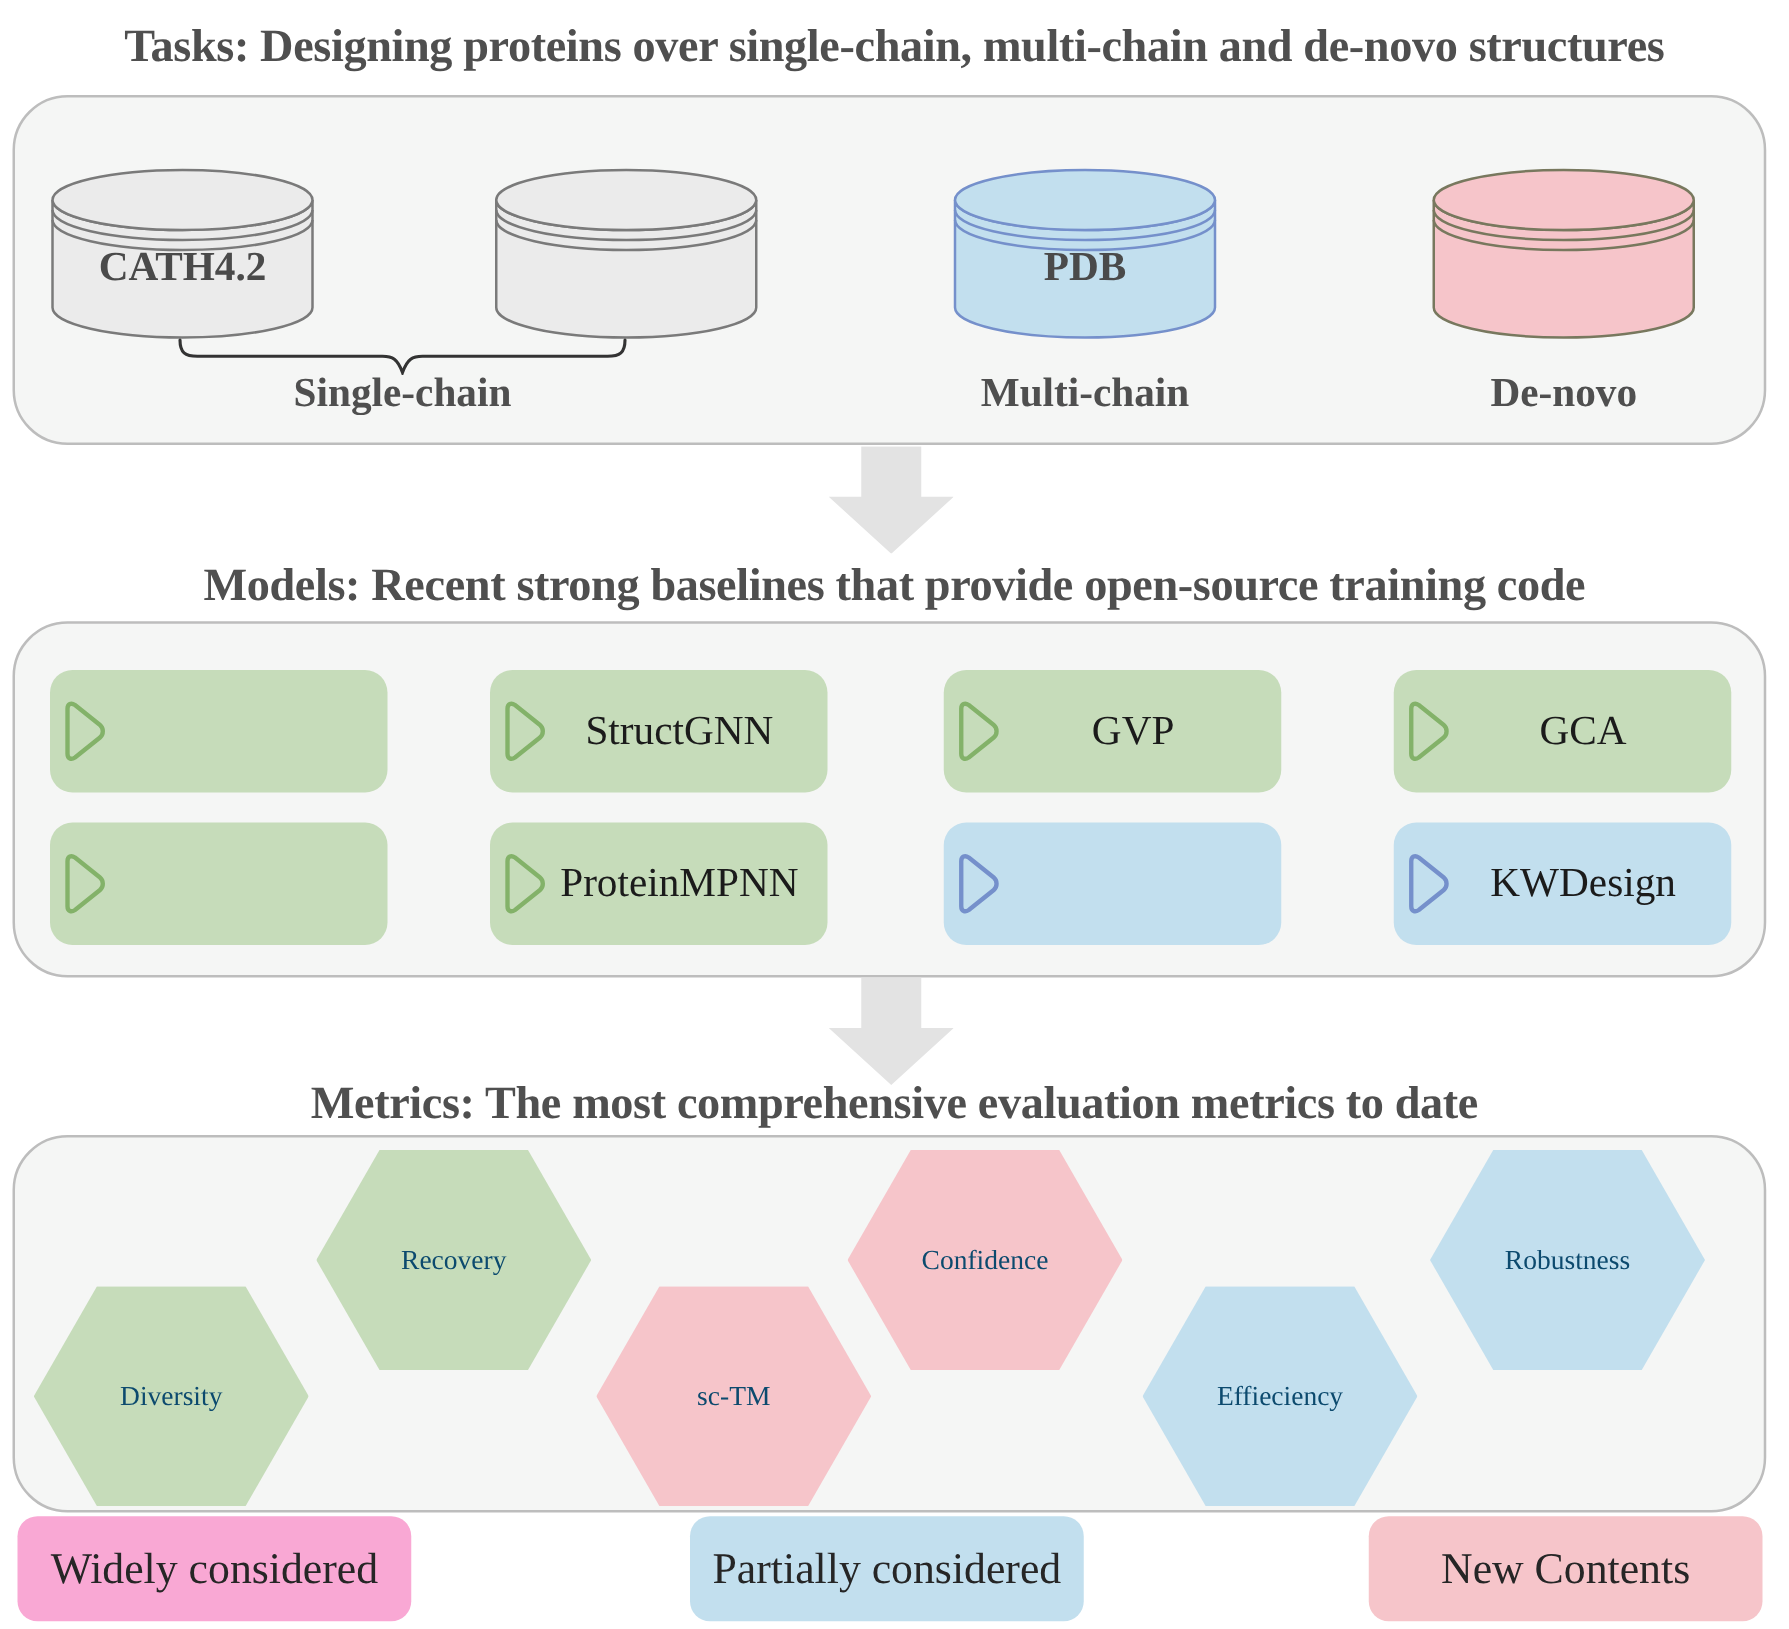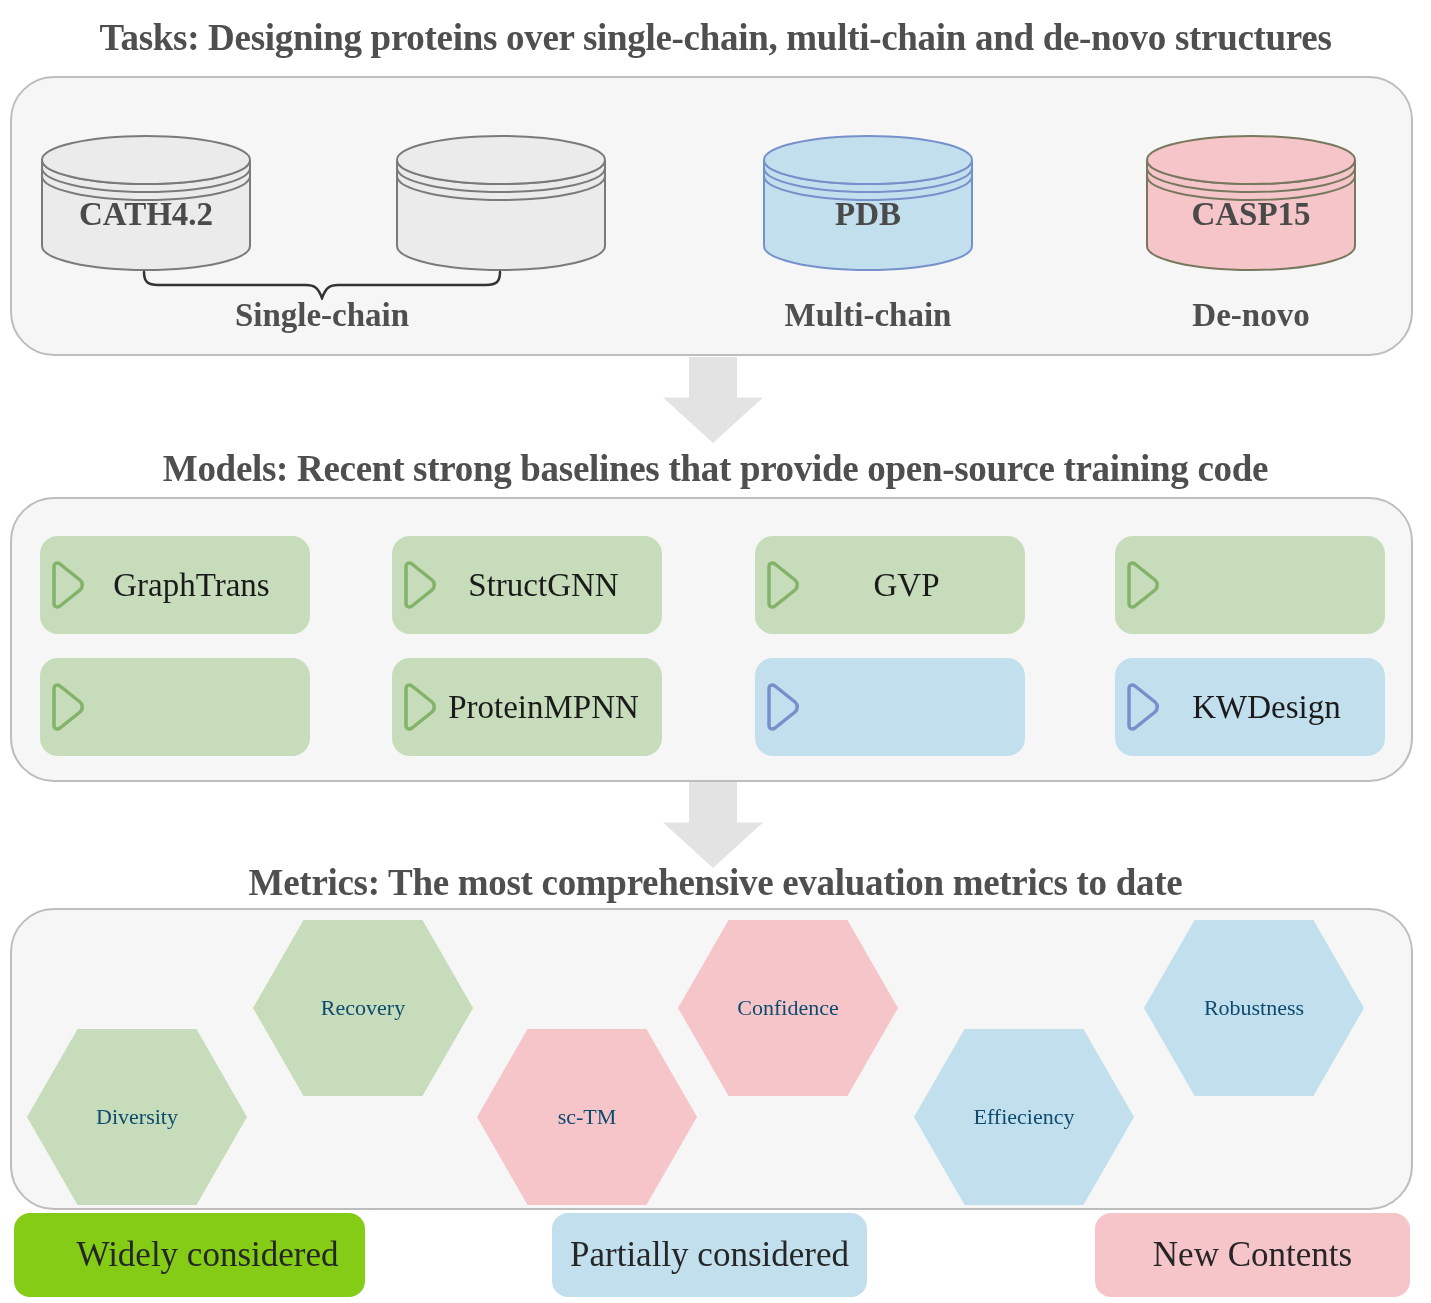--- a/index.html
+++ b/index.html
@@ -114,21 +114,21 @@
   #hex-sctm        { left:477px;  top:1029px; }
   #hex-effieciency { left:914px;  top:1029px; }
 
   
   .legend-box {
     position:absolute; top:1213px; width:315px; height:84px;
     border-radius:16px;
     display:flex; align-items:center; justify-content:center;
     font-size:35px; color:#262626; white-space:nowrap;
   }
-  .legend-box.widely    { background:#84cc16;padding-left:36px; }
+  .legend-box.widely    { background:#f9a8d4; }
   .legend-box.partially { background:#c2dfee; }
   .legend-box.new       { background:#f6c5ca; }
   #legend-widely    { left:14px; }
   #legend-partially { left:552px; }
   #legend-new       { left:1095px; }
 </style>
 </head>
 <body>
 
 <div class="sec-title" id="title-tasks">Tasks: Designing proteins over single-chain, multi-chain and de-novo structures</div>
@@ -164,59 +164,58 @@
   <div class="cyl-label">PDB</div>
 </div>
 
 <div class="cylinder pink" id="cyl-casp15">
   <svg width="212" height="140" viewBox="0 0 212 140">
     <path class="body" d="M 2 26 L 2 112 A 104 24 0 0 0 210 112 L 210 26 A 104 24 0 0 1 2 26 Z"></path>
     <ellipse class="top" cx="106" cy="26" rx="104" ry="24"></ellipse>
     <path class="rim" d="M 2 34 A 104 24 0 0 0 210 34"></path>
     <path class="rim" d="M 2 42 A 104 24 0 0 0 210 42"></path>
   </svg>
-  <div class="cyl-label">CASP15</div>
 </div>
 
 <svg id="brace" width="360" height="30" viewBox="0 0 360 30">
   <path d="M 2 2 C 2 12 6 15 16 15 L 164 15 C 172 15 176 17 180 28 C 184 17 188 15 196 15 L 344 15 C 354 15 358 12 358 2" fill="none" stroke="#333333" stroke-width="2.5" stroke-linecap="round"></path>
 </svg>
 
 <div class="group-label" id="label-single">Single-chain</div>
 <div class="group-label" id="label-multi">Multi-chain</div>
 <div class="group-label" id="label-denovo">De-novo</div>
 
 <div class="down-arrow" id="arrow-1"></div>
 
 <div class="sec-title" id="title-models">Models: Recent strong baselines that provide open-source training code</div>
 
 <div class="panel" id="panel-models"></div>
 
 <div class="pill widely r1 c1">
   <svg class="play" width="38" height="54" viewBox="0 0 38 54">
     <path d="M5 9 C5 5 8 4 11 6 L31 22 C34 24.5 34 29.5 31 32 L11 48 C8 50 5 49 5 45 Z"></path>
   </svg>
-  <div class="plabel">GraphTrans</div>
 </div>
 <div class="pill widely r1 c2">
   <svg class="play" width="38" height="54" viewBox="0 0 38 54">
     <path d="M5 9 C5 5 8 4 11 6 L31 22 C34 24.5 34 29.5 31 32 L11 48 C8 50 5 49 5 45 Z"></path>
   </svg>
   <div class="plabel">StructGNN</div>
 </div>
 <div class="pill widely r1 c3">
   <svg class="play" width="38" height="54" viewBox="0 0 38 54">
     <path d="M5 9 C5 5 8 4 11 6 L31 22 C34 24.5 34 29.5 31 32 L11 48 C8 50 5 49 5 45 Z"></path>
   </svg>
   <div class="plabel">GVP</div>
 </div>
 <div class="pill widely r1 c4">
   <svg class="play" width="38" height="54" viewBox="0 0 38 54">
     <path d="M5 9 C5 5 8 4 11 6 L31 22 C34 24.5 34 29.5 31 32 L11 48 C8 50 5 49 5 45 Z"></path>
   </svg>
+  <div class="plabel">GCA</div>
 </div>
 
 <div class="pill widely r2 c1">
   <svg class="play" width="38" height="54" viewBox="0 0 38 54">
     <path d="M5 9 C5 5 8 4 11 6 L31 22 C34 24.5 34 29.5 31 32 L11 48 C8 50 5 49 5 45 Z"></path>
   </svg>
 </div>
 <div class="pill widely r2 c2">
   <svg class="play" width="38" height="54" viewBox="0 0 38 54">
     <path d="M5 9 C5 5 8 4 11 6 L31 22 C34 24.5 34 29.5 31 32 L11 48 C8 50 5 49 5 45 Z"></path>

